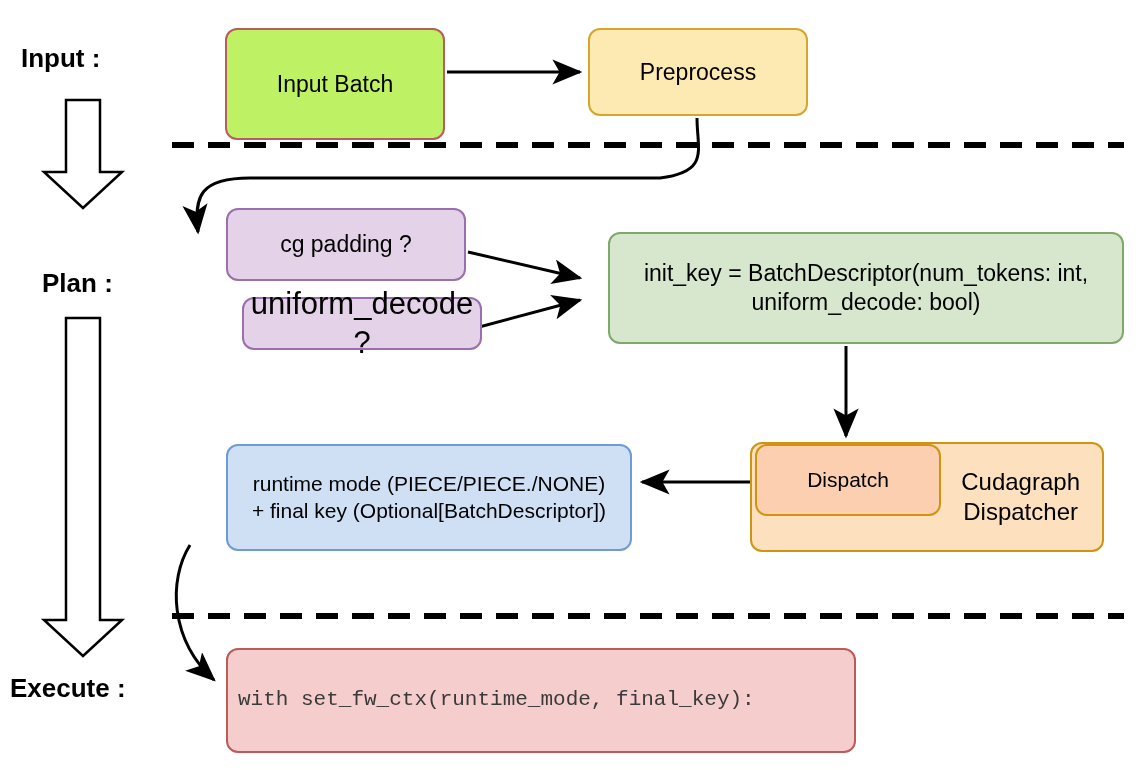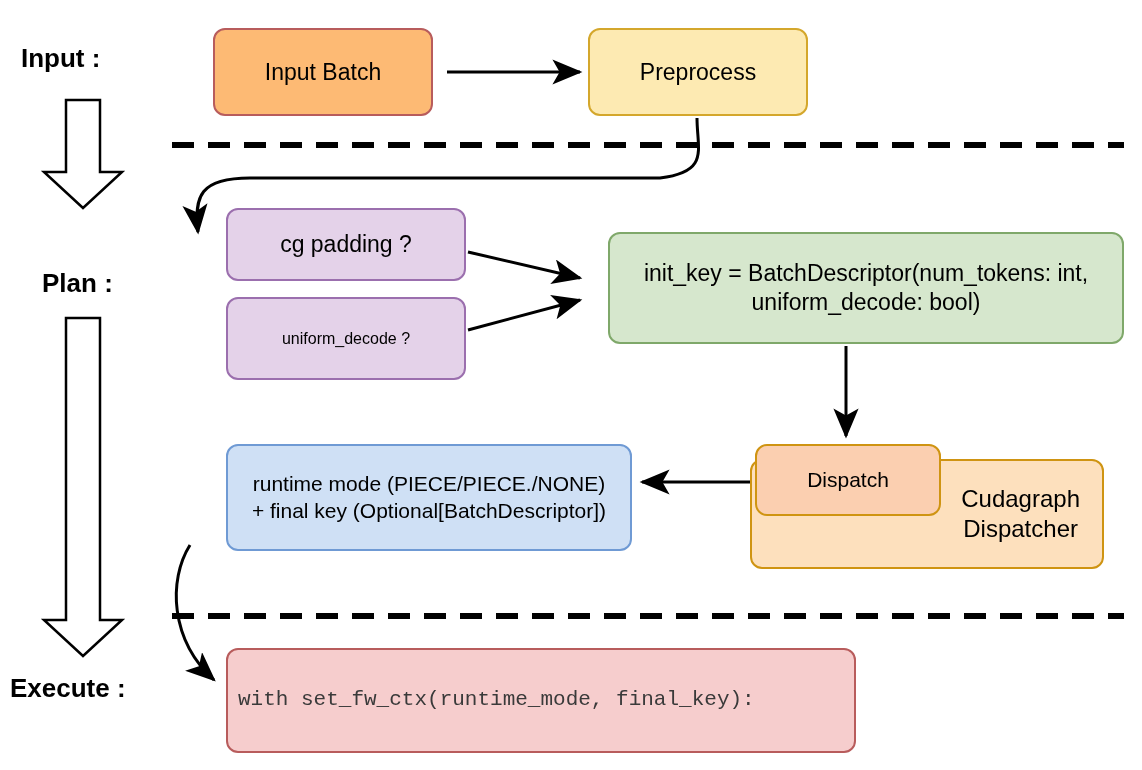--- a/index.html
+++ b/index.html
@@ -53,27 +53,27 @@
   .code-node {
     font-family: "Liberation Mono", monospace;
     font-size: 21px;
     text-align: left;
     justify-content: flex-start;
     padding-left: 10px;
     letter-spacing: 0px;
     line-height: 1.45;
     color: #3a3a3a;
   }
-  #node-input-batch   { left: 213px; top: 28px;  width: 220px; height: 88px;  background: #fdba74; border-color: #b85c5c; font-size: 23px; }
+  #node-input-batch   { left: 225px; top: 28px;  width: 220px; height: 112px;  background: #bef264; border-color: #b85c5c; font-size: 23px; }
   #node-preprocess    { left: 588px; top: 28px;  width: 220px; height: 88px;  background: #fdeab2; border-color: #d4a72c; font-size: 23px; }
   #node-cg-padding    { left: 226px; top: 208px; width: 240px; height: 73px;  background: #e4d2e9; border-color: #9b6fae; font-size: 23px; }
-  #node-uniform-dec   { left: 226px; top: 297px; width: 240px; height: 83px;  background: #e4d2e9; border-color: #9b6fae; font-size: 16px; }
+  #node-uniform-dec   { left: 242px; top: 297px; width: 240px; height: 53px;  background: #e4d2e9; border-color: #9b6fae; font-size: 31px; }
   #node-init-key      { left: 608px; top: 232px; width: 516px; height: 112px; background: #d6e7cd; border-color: #7fa86a; font-size: 23px; }
   #node-runtime-mode  { left: 226px; top: 444px; width: 406px; height: 107px; background: #cfe0f5; border-color: #6f9ad4; font-size: 21px; }
-  #node-cudagraph     { left: 750px; top: 459px; width: 354px; height: 110px; background: #fde0bd; border-color: #cf9412; font-size: 24px;
+  #node-cudagraph     { left: 750px; top: 442px; width: 354px; height: 110px; background: #fde0bd; border-color: #cf9412; font-size: 24px;
                         align-items: center; justify-content: flex-end; padding-right: 22px; }
   #node-dispatch      { left: 755px; top: 444px; width: 186px; height: 72px;  background: #fbcfb0; border-color: #cf9412; font-size: 21px; }
   #node-code          { left: 226px; top: 648px; width: 630px; height: 105px; background: #f6cdcd; border-color: #b85c5c; }
 
   #label-input   { left: 21px; top: 43px; }
   #label-plan    { left: 42px; top: 232px; margin-top: 36px; }
   #label-execute { left: 10px; top: 673px; }
 </style>
 </head>
 <body>

